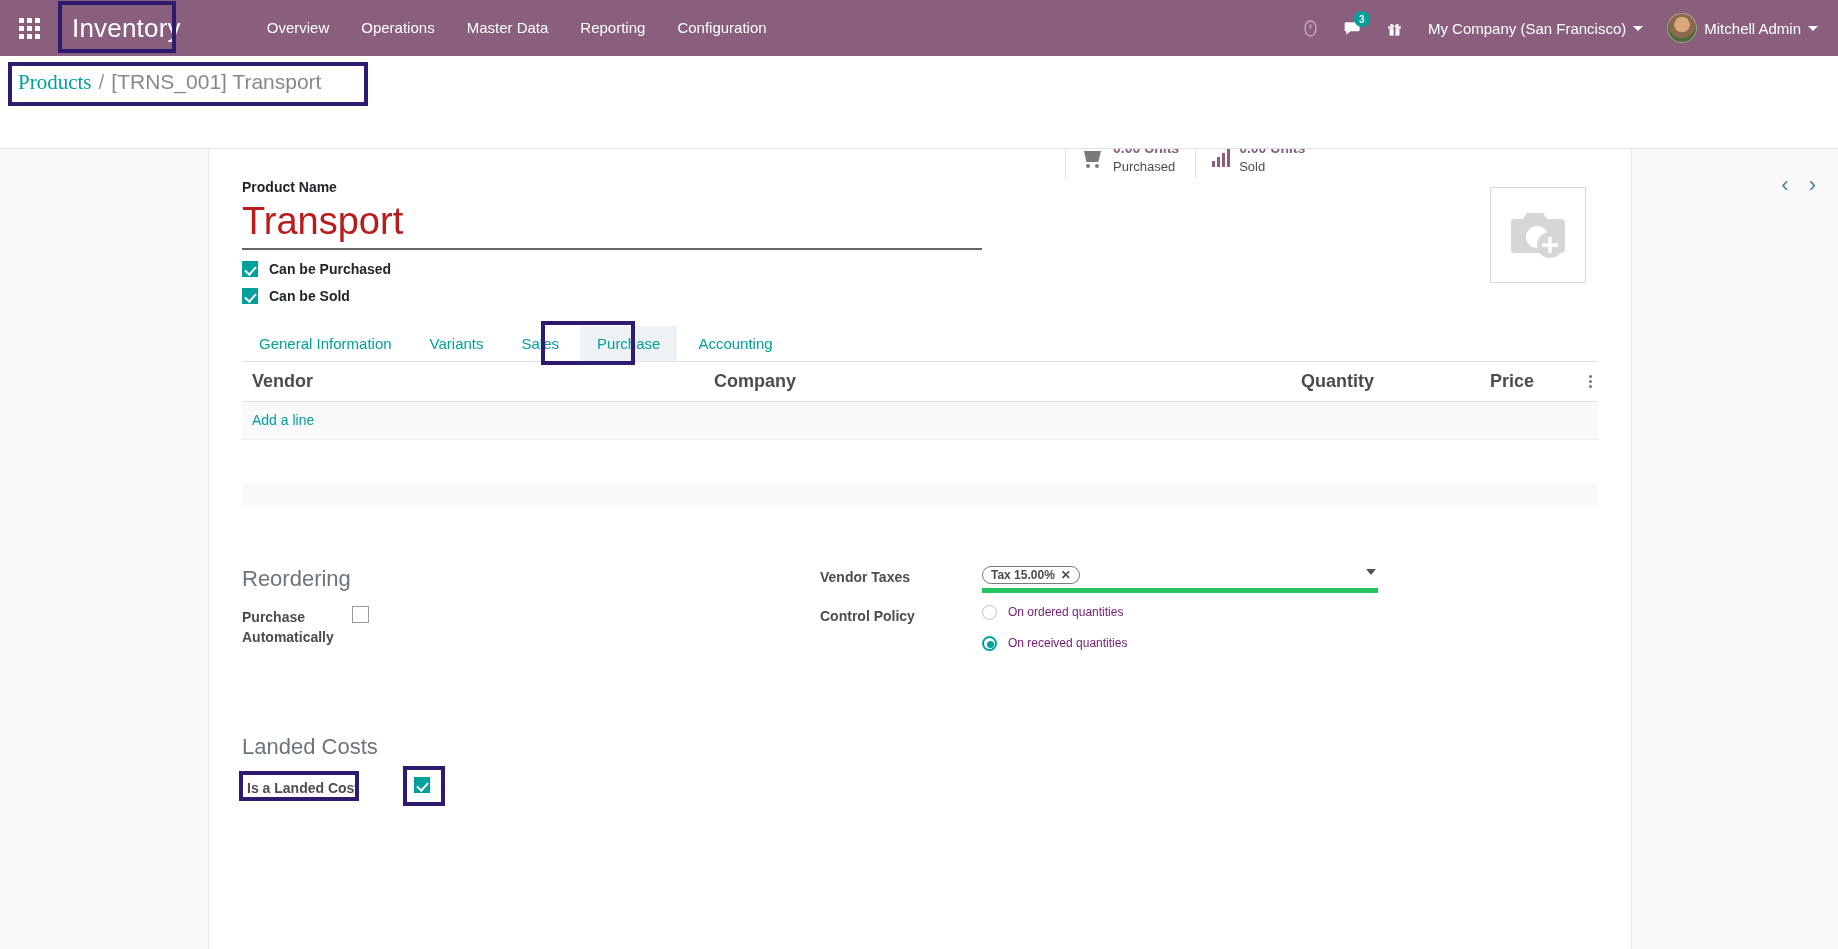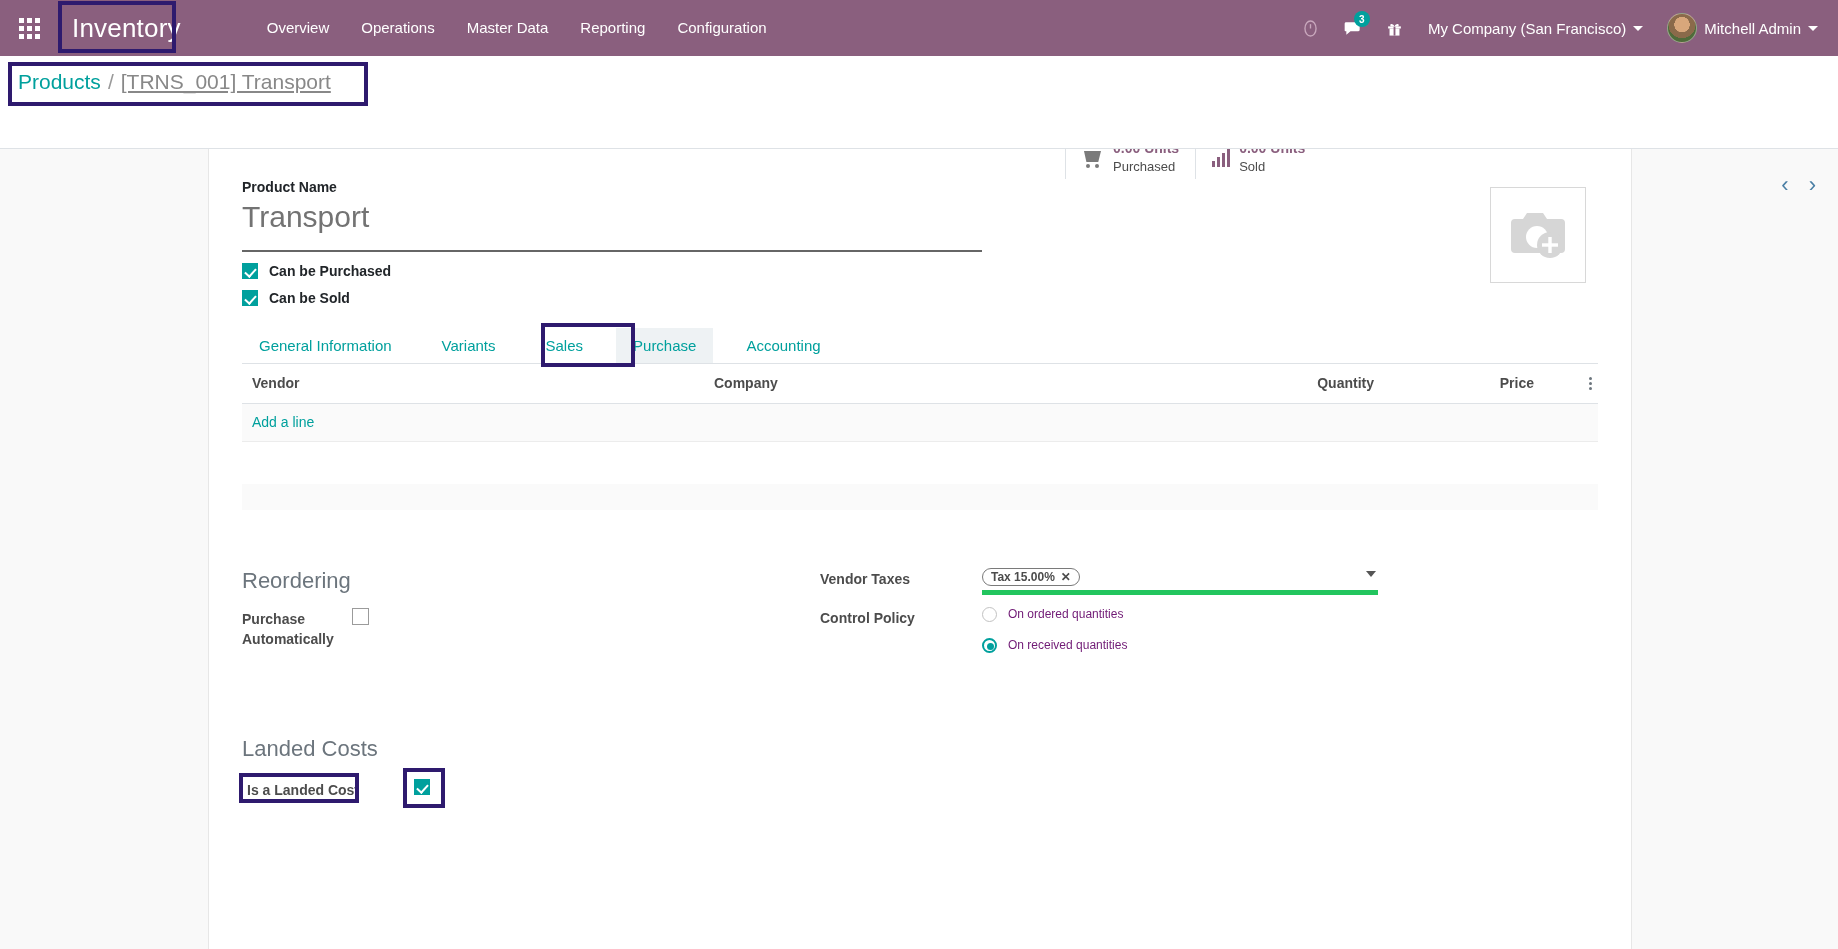--- a/index.html
+++ b/index.html
@@ -89,23 +89,23 @@
     position: absolute; top: 56px; left: 0;
     width: 1838px; height: 93px;
     background: #ffffff;
     border-bottom: 1px solid #dee2e6;
   }
   .breadcrumb-wrap { position: absolute; left: 18px; top: 14px; }
   .breadcrumb {
     font-size: 21px; display: flex; align-items: baseline; gap: 7px;
     white-space: nowrap;
   }
-  .bc-link { color: #00a09d; cursor: pointer; }
+  .bc-link { color: #00a09d; cursor: pointer; font-family: Liberation Serif, serif; }
   .bc-sep { color: #999999; }
-  .bc-current { color: #888888; text-decoration: underline; }
+  .bc-current { color: #888888; }
   .hl-breadcrumb {
     position: absolute; left: -10px; top: -8px;
     width: 360px; height: 44px;
     border: 4px solid #2e1a6e; pointer-events: none;
   }
 
   .cp-buttons { position: absolute; left: 20px; top: 116px; display: flex; align-items: center; gap: 14px; }
   .btn-save-wrap { position: relative; }
   .btn-save {
     background: #00a09d; color: #ffffff;
@@ -181,22 +181,22 @@
   
   .sheet-inner { position: absolute; left: 208px; top: 30px; width: 1424px; padding: 0 34px; }
 
   .field-label-small {
     font-size: 14px; font-weight: bold; color: #212529;
     margin-bottom: 5px;
   }
   .product-name-row { display: flex; align-items: flex-start; }
   .product-name-col { flex: 0 0 760px; }
   .product-name-value {
-    font-size: 30px; font-weight: 400; color: #737373;
-    line-height: 1.15; padding-bottom: 15px;
+    font-size: 38px; font-weight: 400; color: #b91c1c;
+    line-height: 1.15; padding-bottom: 4px;
     border-bottom: 2px solid #666666;
     width: 740px;
   }
 
   .image-placeholder {
     position: absolute; right: 46px; top: 8px;
     width: 96px; height: 96px;
     border: 1px solid #d8d8d8; background: #ffffff;
     display: flex; align-items: center; justify-content: center;
     cursor: pointer;
@@ -212,21 +212,21 @@
   .cb.checked::after {
     content: ""; position: absolute;
     left: 4px; top: 2px; width: 5px; height: 9px;
     border: solid #ffffff; border-width: 0 2px 2px 0;
     transform: rotate(42deg);
   }
   .check-label { font-size: 14px; font-weight: bold; color: #212529; }
 
   
   .tabs {
-    display: flex; align-items: flex-end; gap: 16px;
+    display: flex; align-items: flex-end; gap: 4px;
     margin-top: 22px; border-bottom: 1px solid #dee2e6;
     position: relative;
   }
   .tab {
     font-size: 15px; color: #00a09d; padding: 9px 17px;
     cursor: pointer; position: relative; white-space: nowrap;
   }
   .tab.active {
     background: #eef2f4;
   }
@@ -234,21 +234,21 @@
     position: absolute; left: 299px; top: -5px;
     width: 94px; height: 44px;
     border: 4px solid #2e1a6e; pointer-events: none;
   }
 
   
   .vendor-table { width: 1356px; margin-top: 0; }
   .vt-head {
     display: flex; align-items: center;
     height: 40px; border-bottom: 1px solid #dee2e6;
-    font-size: 14px; font-weight: bold; color: #4c4c4c;
+    font-size: 18px; font-weight: bold; color: #4c4c4c;
   }
   .vt-c-vendor { flex: 0 0 472px; padding-left: 10px; }
   .vt-c-company { flex: 0 0 500px; }
   .vt-c-qty { flex: 0 0 160px; text-align: right; }
   .vt-c-price { flex: 0 0 160px; text-align: right; }
   .vt-c-opt { flex: 1 1 auto; display: flex; justify-content: flex-end; padding-right: 6px; }
   .dots-vert { display: flex; flex-direction: column; gap: 2px; cursor: pointer; }
   .dots-vert i { width: 3px; height: 3px; background: #6c757d; border-radius: 50%; display:block; }
 
   .vt-addline {

